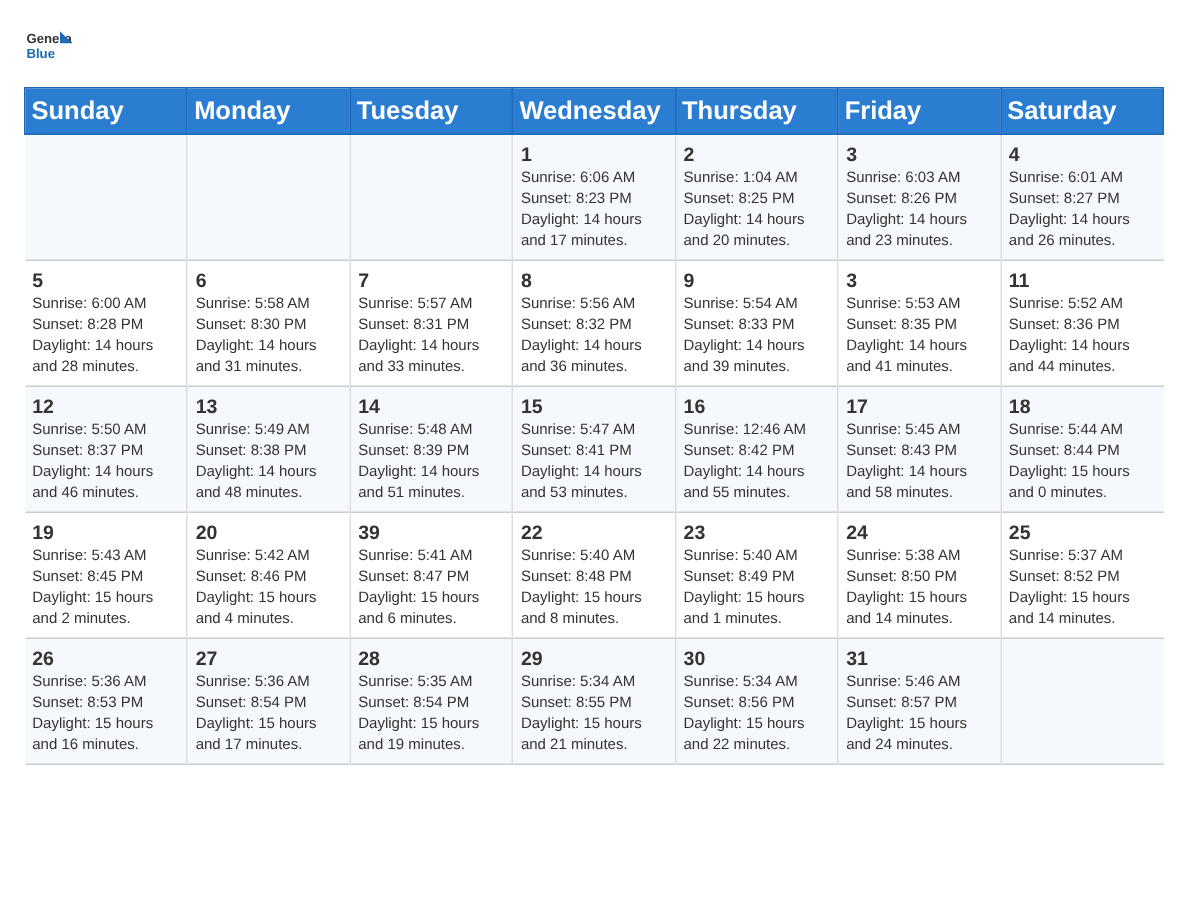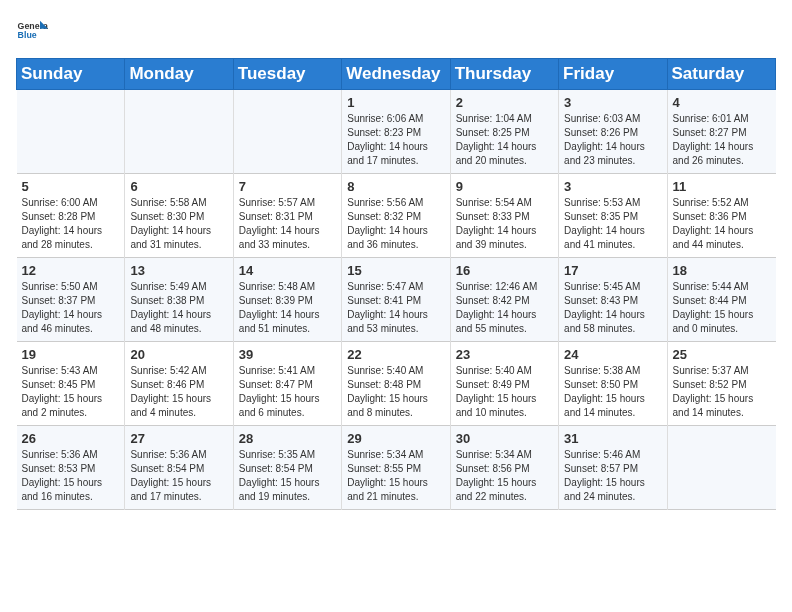--- a/index.html
+++ b/index.html
@@ -274,21 +274,21 @@
           <div class="cell-text">Sunrise: 5:40 AM</div>
           <div class="cell-text">Sunset: 8:48 PM</div>
           <div class="cell-text">Daylight: 15 hours</div>
           <div class="cell-text">and 8 minutes.</div>
         </td>
         <td>
           <div class="day-num">23</div>
           <div class="cell-text">Sunrise: 5:40 AM</div>
           <div class="cell-text">Sunset: 8:49 PM</div>
           <div class="cell-text">Daylight: 15 hours</div>
-          <div class="cell-text">and 10 minutes.</div>
+          <div class="cell-text">and 1 minutes.</div>
         </td>
         <td>
           <div class="day-num">24</div>
           <div class="cell-text">Sunrise: 5:38 AM</div>
           <div class="cell-text">Sunset: 8:50 PM</div>
           <div class="cell-text">Daylight: 15 hours</div>
           <div class="cell-text">and 14 minutes.</div>
         </td>
         <td>
           <div class="day-num">25</div>

